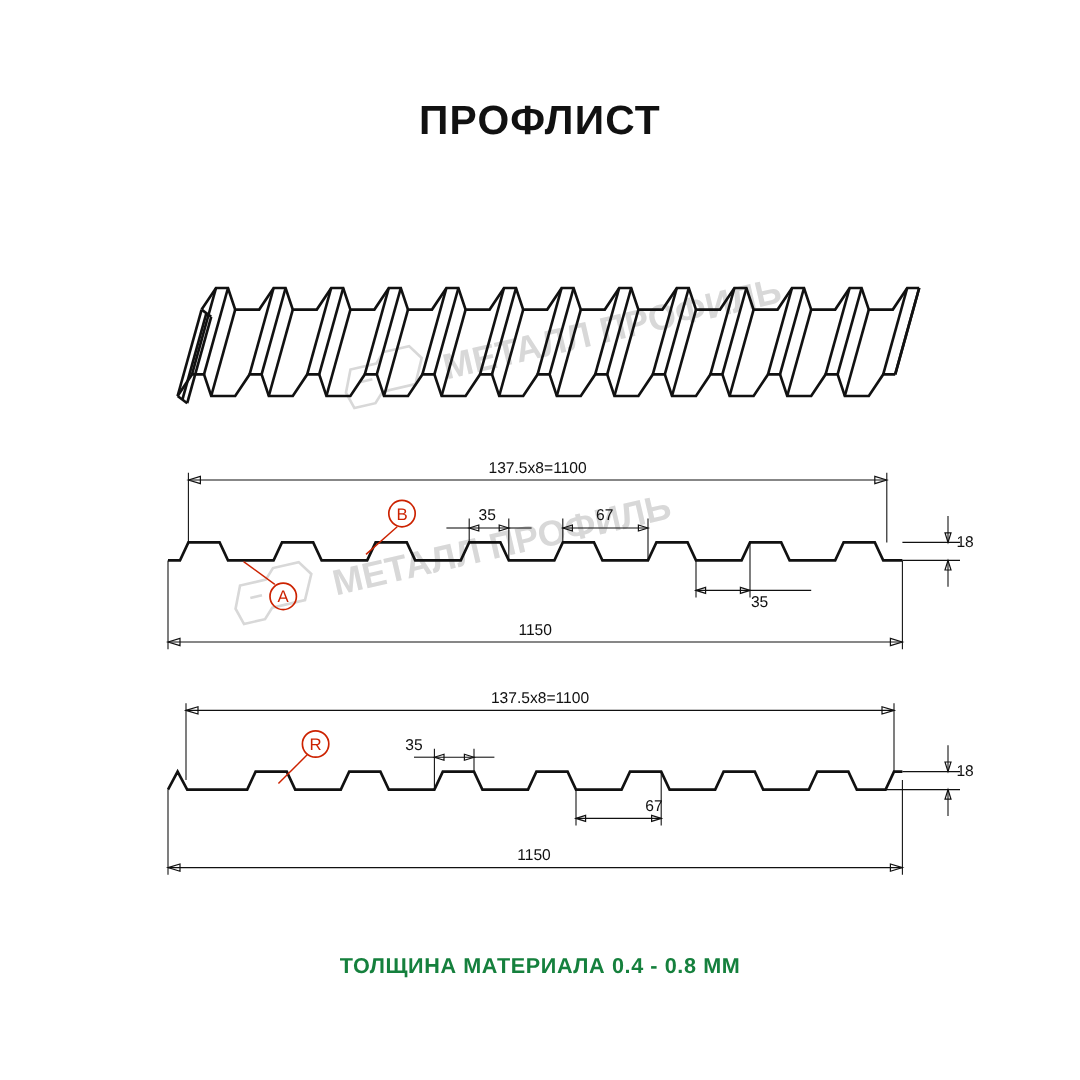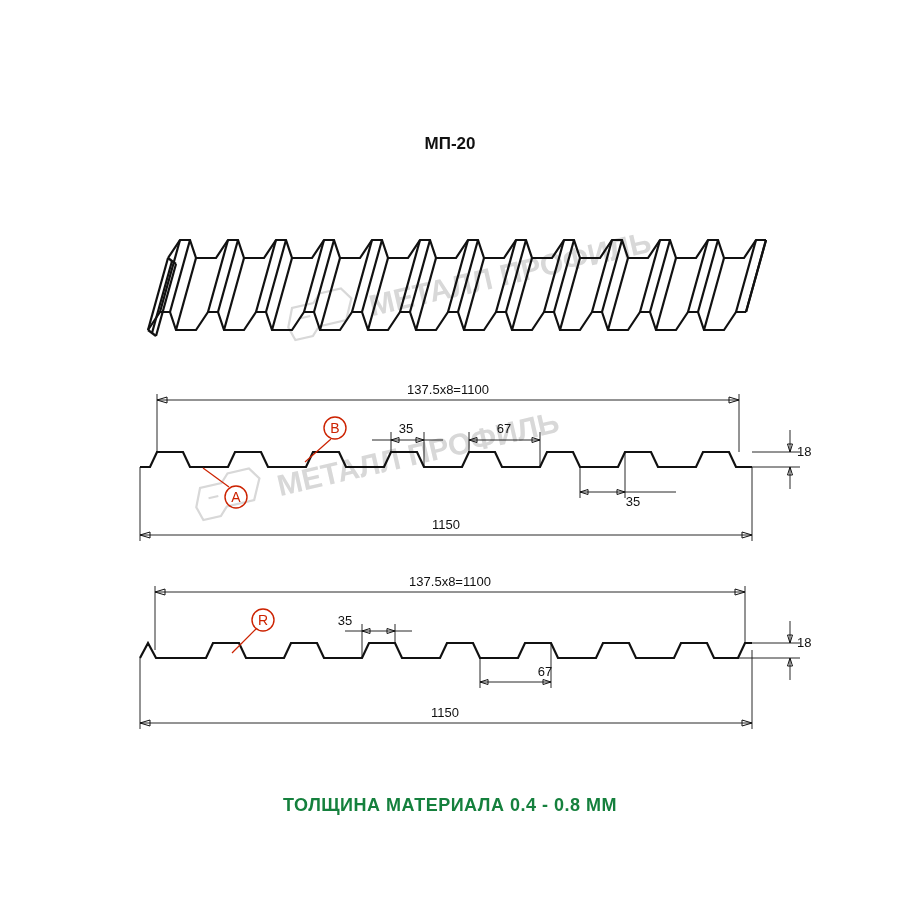--- a/index.html
+++ b/index.html
@@ -75,21 +75,21 @@
     font-weight: bold;
     fill: #d8d8d8;
   }
   .wm-shape { stroke: #d8d8d8; stroke-width: 2.2; fill: none; }
 </style>
 </head>
 <body>
 
 <div class="sheet">
 
-  <div class="subtitle">МП-20</div>
+  <div class="title">ПРОФЛИСТ</div>
   <div class="footnote">ТОЛЩИНА МАТЕРИАЛА 0.4 - 0.8 ММ</div>
 
   <svg width="900" height="900" viewBox="0 0 900 900" style="position:absolute;top:0;left:0;">
 
     <g transform="translate(282,300) rotate(-13)">
       <g class="wm-shape">
         <path d="M0,28 L8,10 L30,10 L38,2 L60,2 L68,14 L58,34 L30,34 L22,42 L4,42 Z"></path>
         <path d="M14,22 L24,22"></path>
       </g>
       <text class="wm-text" x="84" y="36">МЕТАЛЛ ПРОФИЛЬ</text>

